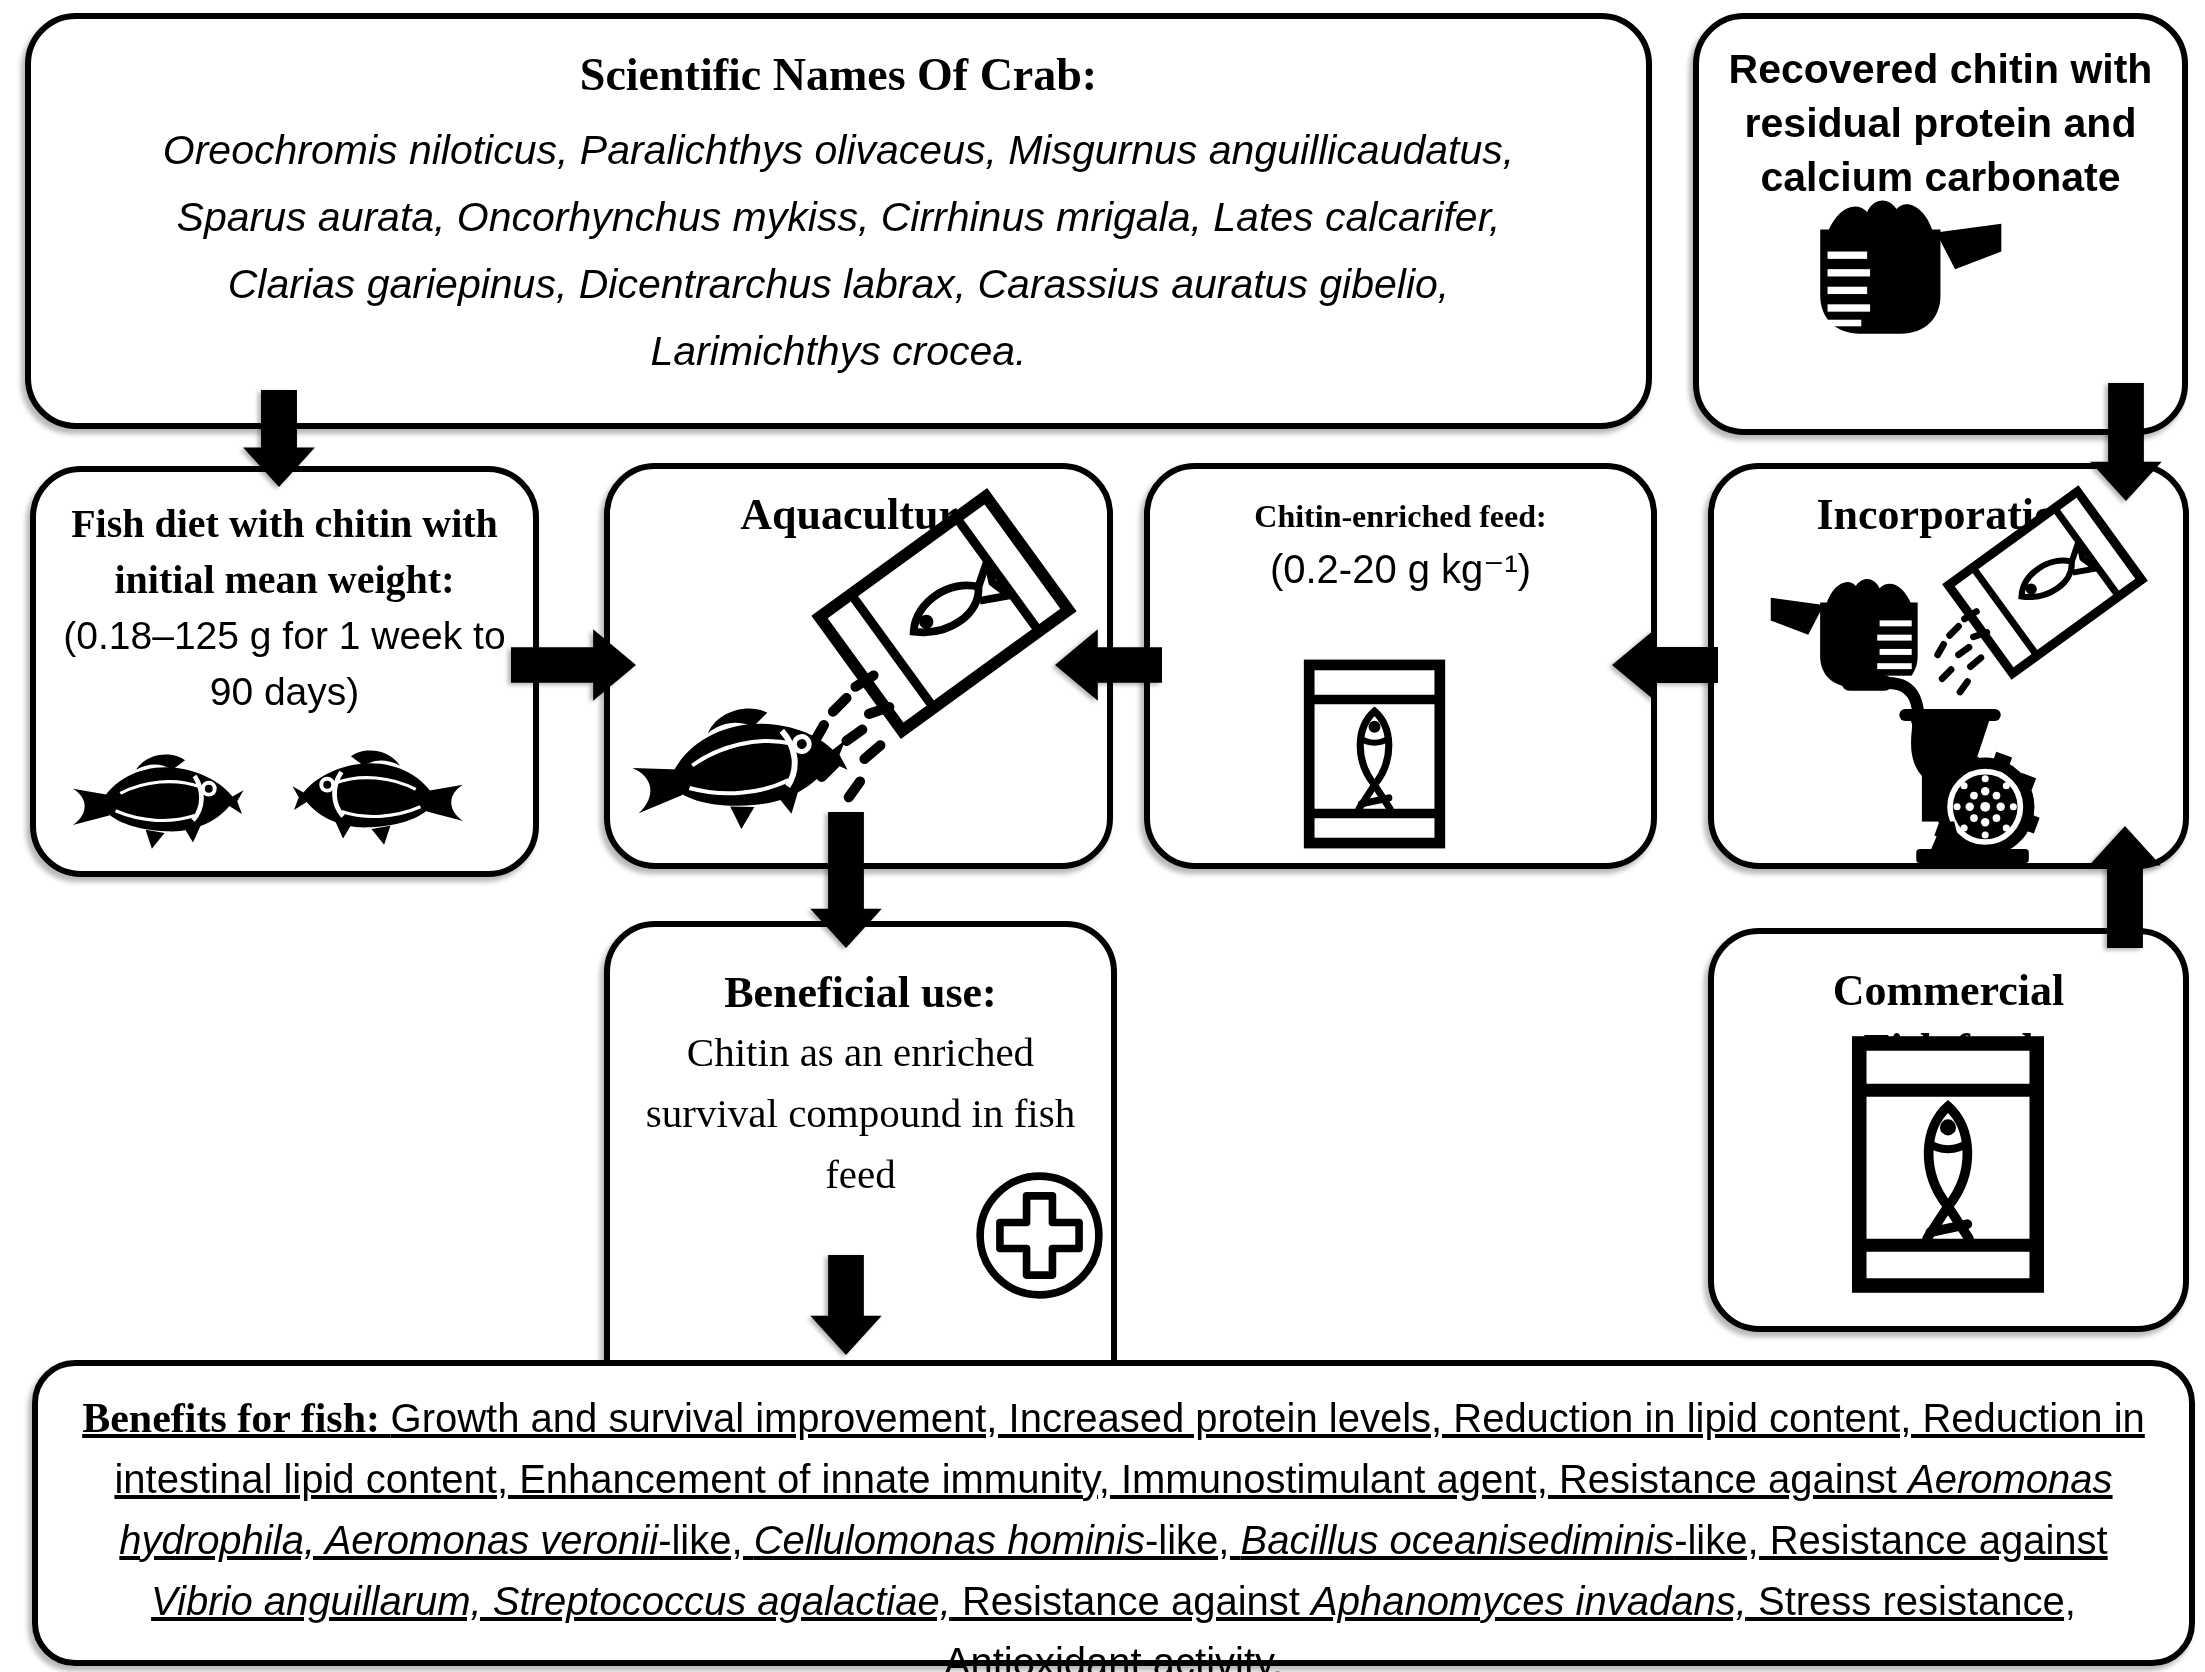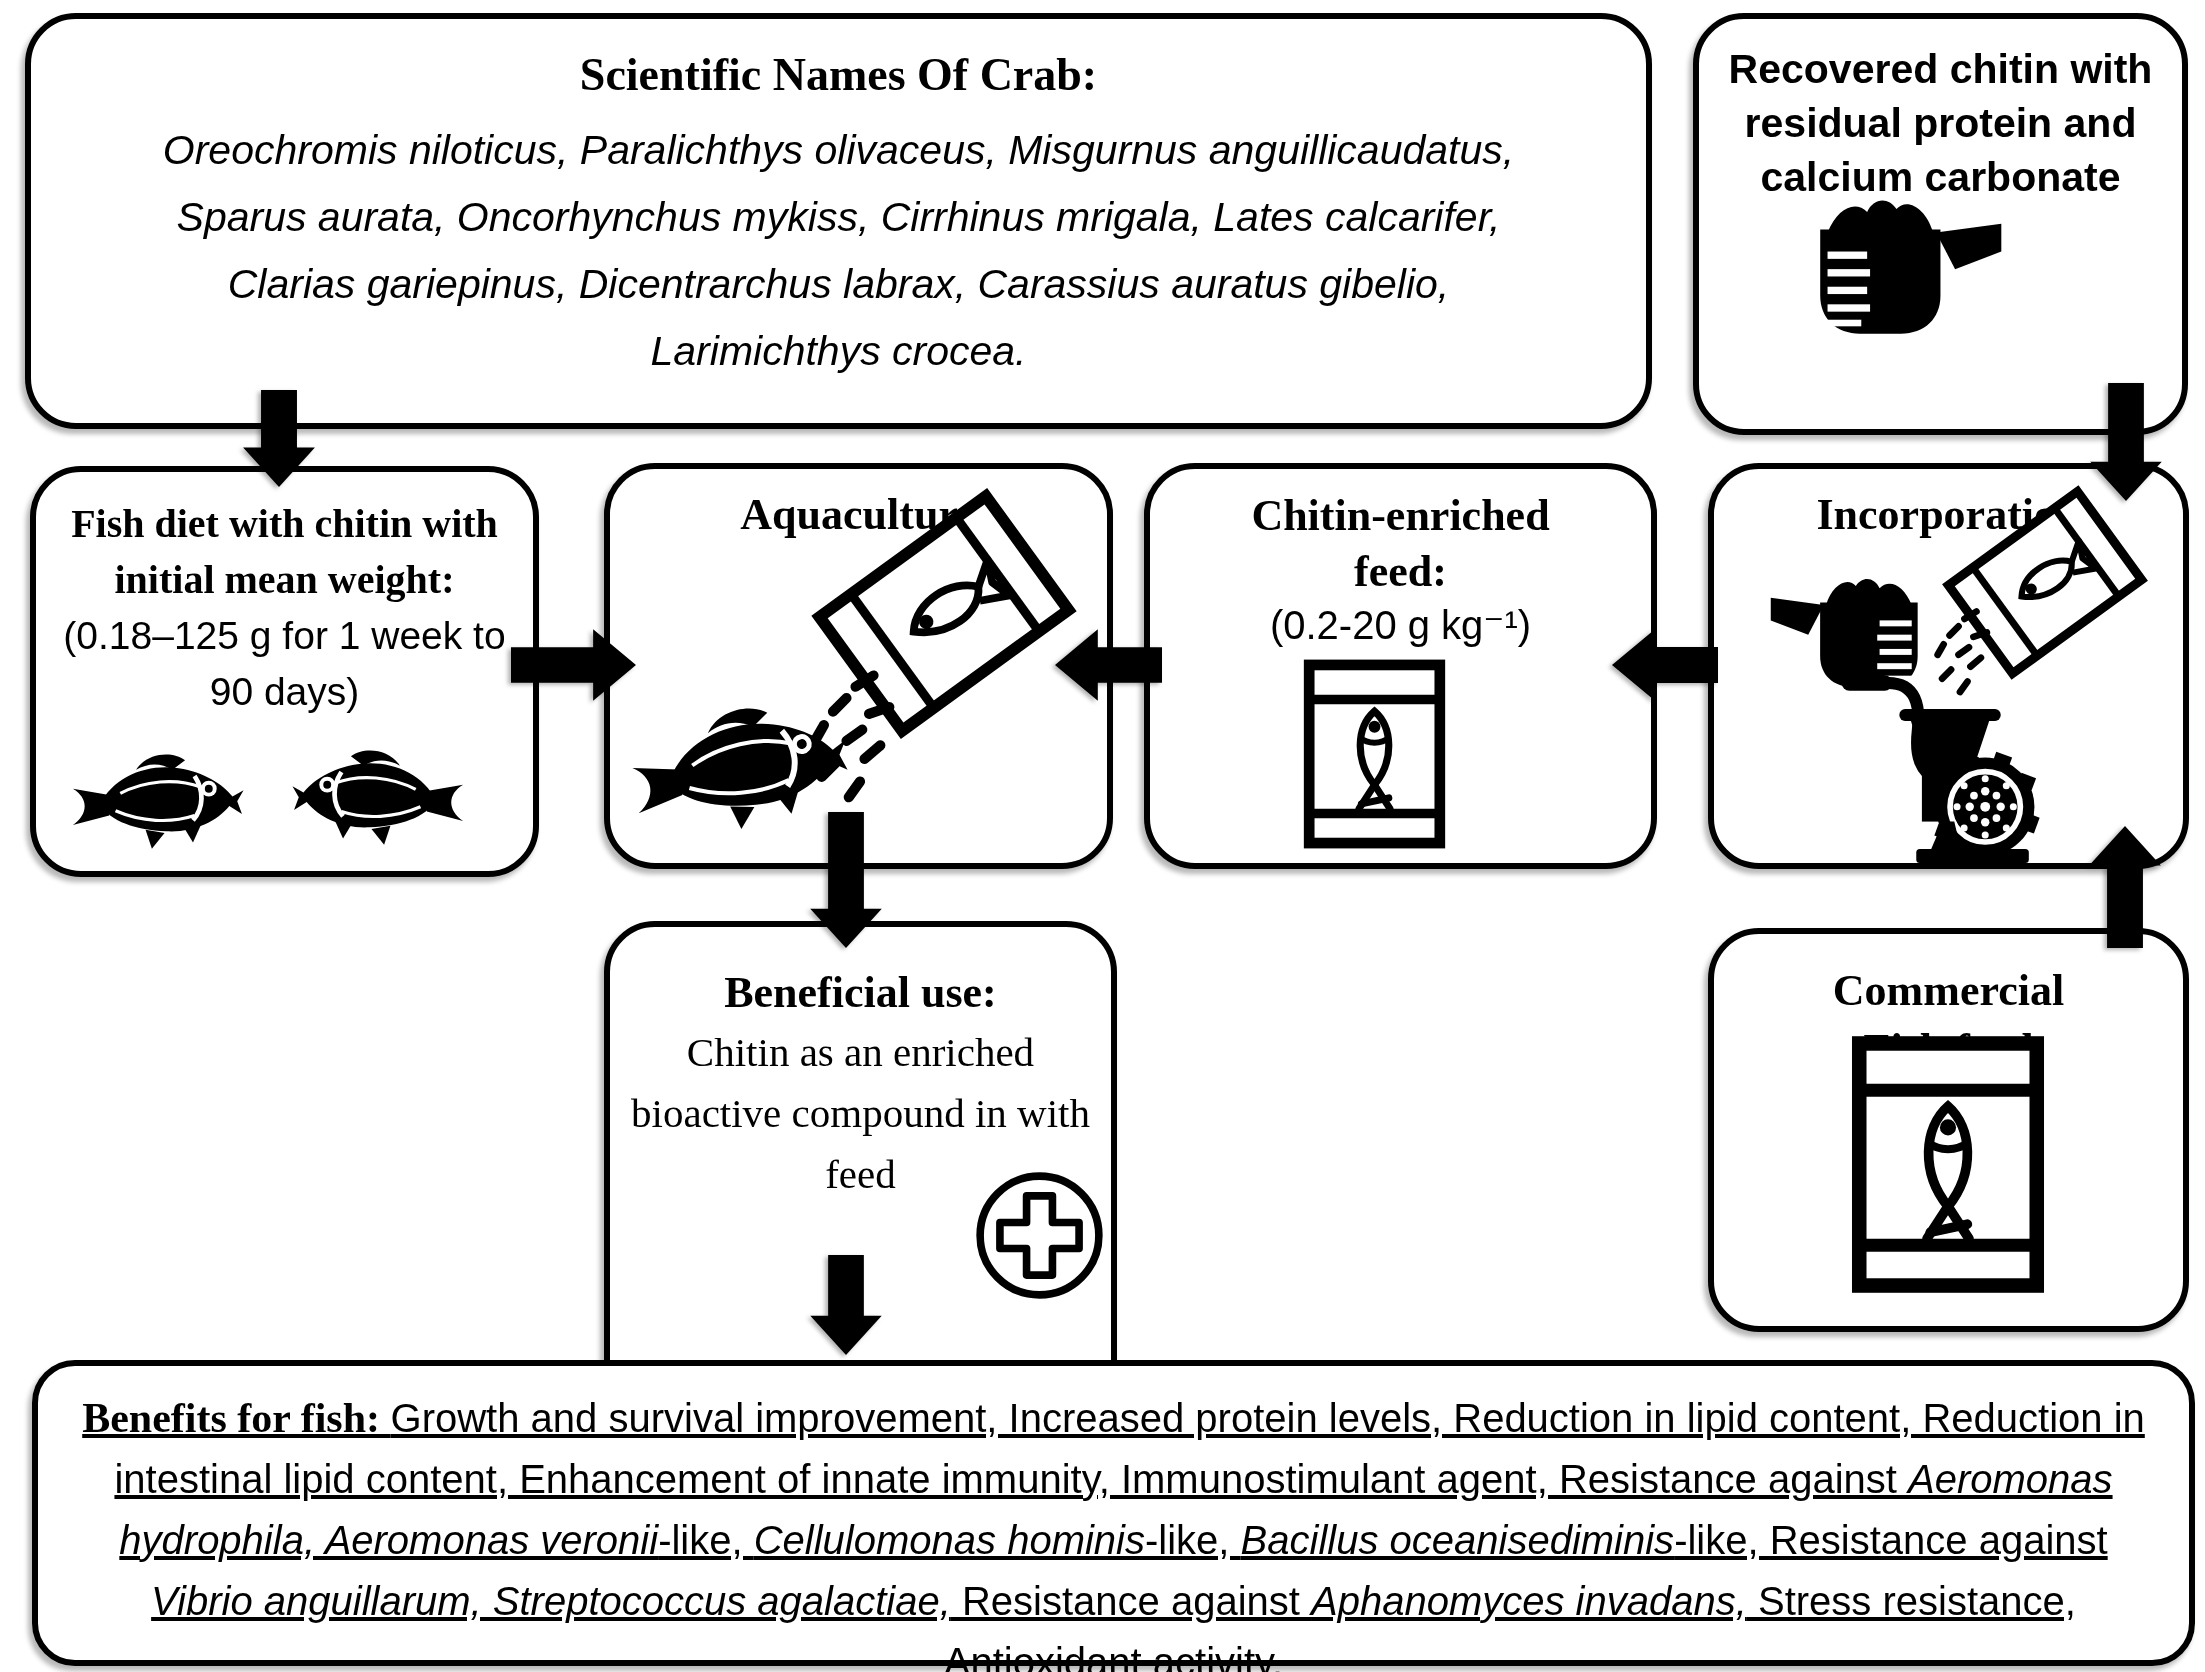--- a/index.html
+++ b/index.html
@@ -18,21 +18,21 @@
 
   #box-diet{left:30px;top:466px;width:509px;height:411px;}
   .diet-text{margin-top:24px;padding:0 24px;font-size:39px;line-height:56px;}
   .seg-b{font-family:"Liberation Serif","DejaVu Serif",serif;font-weight:bold;font-size:40px;}
   .seg-i{font-style:italic;}
 
   #box-aqua{left:604px;top:463px;width:509px;height:406px;}
   #box-aqua .title{margin-top:20px;}
 
   #box-feed{left:1144px;top:463px;width:513px;height:406px;}
-  #box-feed .title{margin-top:18.6px;font-size:44px;line-height:56px;max-width:372px;margin-left:auto;margin-right:auto;}
+  #box-feed .title{margin-top:18.6px;font-size:32px;line-height:56px;max-width:372px;margin-left:auto;margin-right:auto;}
   .dose{font-size:40px;margin-top:2.9px;}
 
   #box-inc{left:1708px;top:463px;width:481px;height:406px;}
   #box-inc .title{margin-top:20px;}
 
   #box-ben{left:604px;top:921px;width:513px;height:504px;}
   #box-ben .title{margin-top:40px;}
   .ben-body{font-family:"Liberation Serif","DejaVu Serif",serif;font-size:41px;line-height:61px;
             max-width:472px;margin:4.3px auto 0;}
 
@@ -186,21 +186,21 @@
     <div class="title">Chitin-enriched feed:</div>
     <div class="dose">(0.2-20 g kg⁻¹)</div>
   </div>
 
   <div class="box" id="box-inc">
     <div class="title">Incorporation</div>
   </div>
 
   <div class="box" id="box-ben">
     <div class="title">Beneficial use:</div>
-    <div class="ben-body">Chitin as an enriched bioactive compound in with feed</div>
+    <div class="ben-body">Chitin as an enriched survival compound in fish feed</div>
   </div>
 
   <div class="box" id="box-com">
     <div class="title">Commercial Fish feed</div>
   </div>
 
   <div class="box" id="box-benefits">
     <div class="benefits-text"><span class="seg-b">Benefits for fish: </span><span class="">Growth and survival improvement, Increased protein levels, Reduction in lipid content, Reduction in intestinal lipid content, Enhancement of innate immunity, Immunostimulant agent, Resistance against </span><span class=" seg-i">Aeromonas hydrophila, Aeromonas veronii</span><span class="">-like, </span><span class=" seg-i">Cellulomonas hominis</span><span class="">-like, </span><span class=" seg-i">Bacillus oceanisediminis</span><span class="">-like, Resistance against </span><span class=" seg-i">Vibrio anguillarum, Streptococcus agalactiae,</span><span class=""> Resistance against </span><span class=" seg-i">Aphanomyces invadans,</span><span class=""> Stress resistance, Antioxidant activity.</span></div>
   </div>
 

